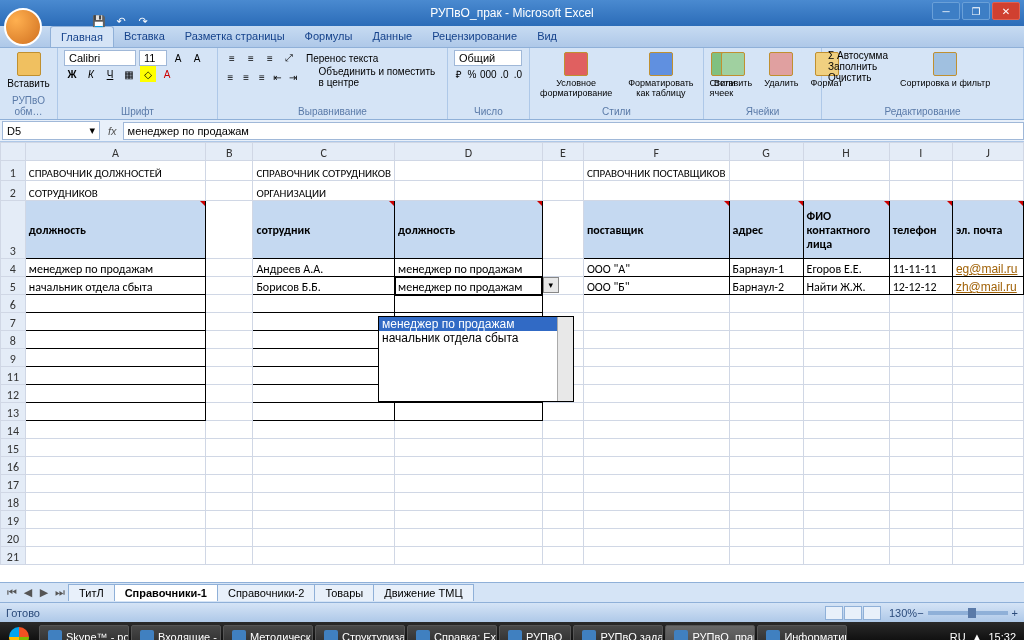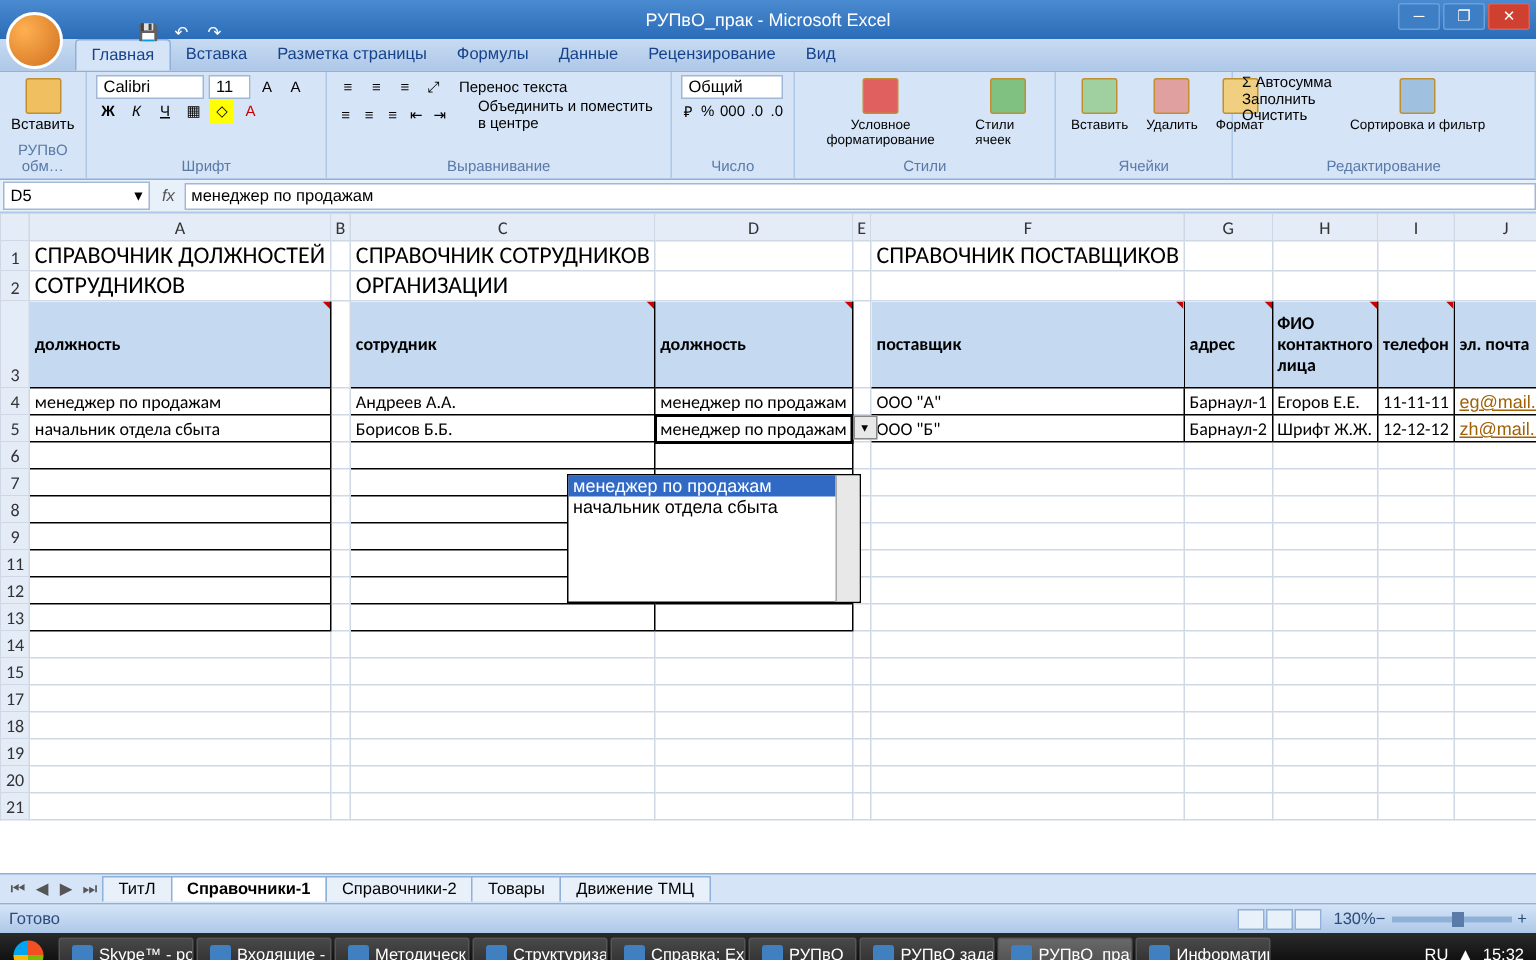--- a/index.html
+++ b/index.html
@@ -41,21 +41,21 @@
 
 .gridwrap { position:relative; height:440px; overflow:auto; }
 table.grid { border-collapse:collapse; table-layout:fixed; }
 .grid th, .grid td { border:1px solid #d0d7e5; font-size:12px; font-family:Calibri,sans-serif; padding:0 3px; height:17px; text-align:left; vertical-align:bottom; overflow:hidden; white-space:nowrap; }
 .grid th { background:#e4ecf7; text-align:center; color:#333; font-weight:normal; height:18px; }
 .grid th.rowhdr { width:26px; text-align:center; }
 .grid td.tallhdr { background:#c5d9f1; border:1px solid #000; font-weight:bold; vertical-align:middle; white-space:normal; }
 .grid td.datacell { border:1px solid #000; }
 .grid tr.row1 td, .grid tr.row2 td { height:20px; }
 .grid tr.hdrrow td { height:58px; }
-.grid .titlecell { font-size:16px;margin-left:40px; }
+.grid .titlecell { font-size:11px;margin-left:40px; }
 .activecell { outline:2px solid #000; outline-offset:-1px; position:relative; }
 .activecell .ddarrow { position:absolute; right:-17px; top:0; width:16px; height:16px; border:1px solid #888; background:#e8e8e8; display:flex; align-items:center; justify-content:center; font-size:9px; }
 .link { color:#a16207; text-decoration:underline; }
 .redtri { position:absolute; right:0; top:0; width:0; height:0; border-left:5px solid transparent; border-top:5px solid #c00; }
 
 
 .ddlist { position:absolute; left:378px; top:174px; width:196px; border:1px solid #000; background:#fff; z-index:20; font-size:12px; font-family:Calibri,sans-serif; }
 .ddlist .ddvscroll { position:absolute; right:0; top:0; bottom:0; width:16px; background:#e8e8e8; border-left:1px solid #aaa; }
 .dditem { padding:0 3px; }
 .dditem.sel { background:#316ac5; color:#fff; }
@@ -175,20 +175,24 @@
       <span class="smbtn">.0</span>
       <span class="smbtn">.0</span>
     </div>
     <div class="glabel">Число</div>
   </div>
   <div class="rgroup" style="width:174px">
     <div class="rrow" style="gap:8px">
       <div class="rbtn-large">
           <div class="ricon" style="background:#e06060"></div>
           <span style="font-size:9px;text-align:center">Условное форматирование</span>
+        </div>
+      <div class="rbtn-large">
+          <div class="ricon" style="background:#6090e0"></div>
+          <span style="font-size:9px;text-align:center">Форматировать как таблицу</span>
         </div>
       <div class="rbtn-large">
           <div class="ricon" style="background:#80c080"></div>
           <span style="font-size:9px">Стили ячеек</span>
         </div>
     </div>
     <div class="glabel">Стили</div>
   </div>
   <div class="rgroup" style="width:118px">
     <div class="rrow" style="gap:4px">
@@ -315,21 +319,21 @@
         </tr>
         <tr class="">
           <th class="rowhdr">5</th>
           <td class="datacell" style="">начальник отдела сбыта</td>
           <td class="" style=""></td>
           <td class="datacell" style="">Борисов Б.Б.</td>
           <td class="datacell activecell" style="position:relative;overflow:visible">менеджер по продажам<span class="ddarrow">▾</span></td>
           <td class="" style=""></td>
           <td class="datacell" style="">ООО "Б"</td>
           <td class="datacell" style="">Барнаул-2</td>
-          <td class="datacell" style="">Шрифт Ж.Ж.</td>
+          <td class="datacell" style="">Найти Ж.Ж.</td>
           <td class="datacell" style="">12-12-12</td>
           <td class="datacell" style=""><span class="link">zh@mail.ru</span></td>
         </tr>
         <tr class="">
           <th class="rowhdr">6</th>
           <td class="datacell" style=""></td>
           <td class="" style=""></td>
           <td class="datacell" style=""></td>
           <td class="datacell" style=""></td>
           <td class="" style=""></td>
@@ -425,20 +429,33 @@
           <td class="" style=""></td>
           <td class="" style=""></td>
           <td class="" style=""></td>
           <td class="" style=""></td>
           <td class="" style=""></td>
           <td class="" style=""></td>
           <td class="" style=""></td>
         </tr>
         <tr class="">
           <th class="rowhdr">15</th>
+          <td class="" style=""></td>
+          <td class="" style=""></td>
+          <td class="" style=""></td>
+          <td class="" style=""></td>
+          <td class="" style=""></td>
+          <td class="" style=""></td>
+          <td class="" style=""></td>
+          <td class="" style=""></td>
+          <td class="" style=""></td>
+          <td class="" style=""></td>
+        </tr>
+        <tr class="">
+          <th class="rowhdr">16</th>
           <td class="" style=""></td>
           <td class="" style=""></td>
           <td class="" style=""></td>
           <td class="" style=""></td>
           <td class="" style=""></td>
           <td class="" style=""></td>
           <td class="" style=""></td>
           <td class="" style=""></td>
           <td class="" style=""></td>
           <td class="" style=""></td>

